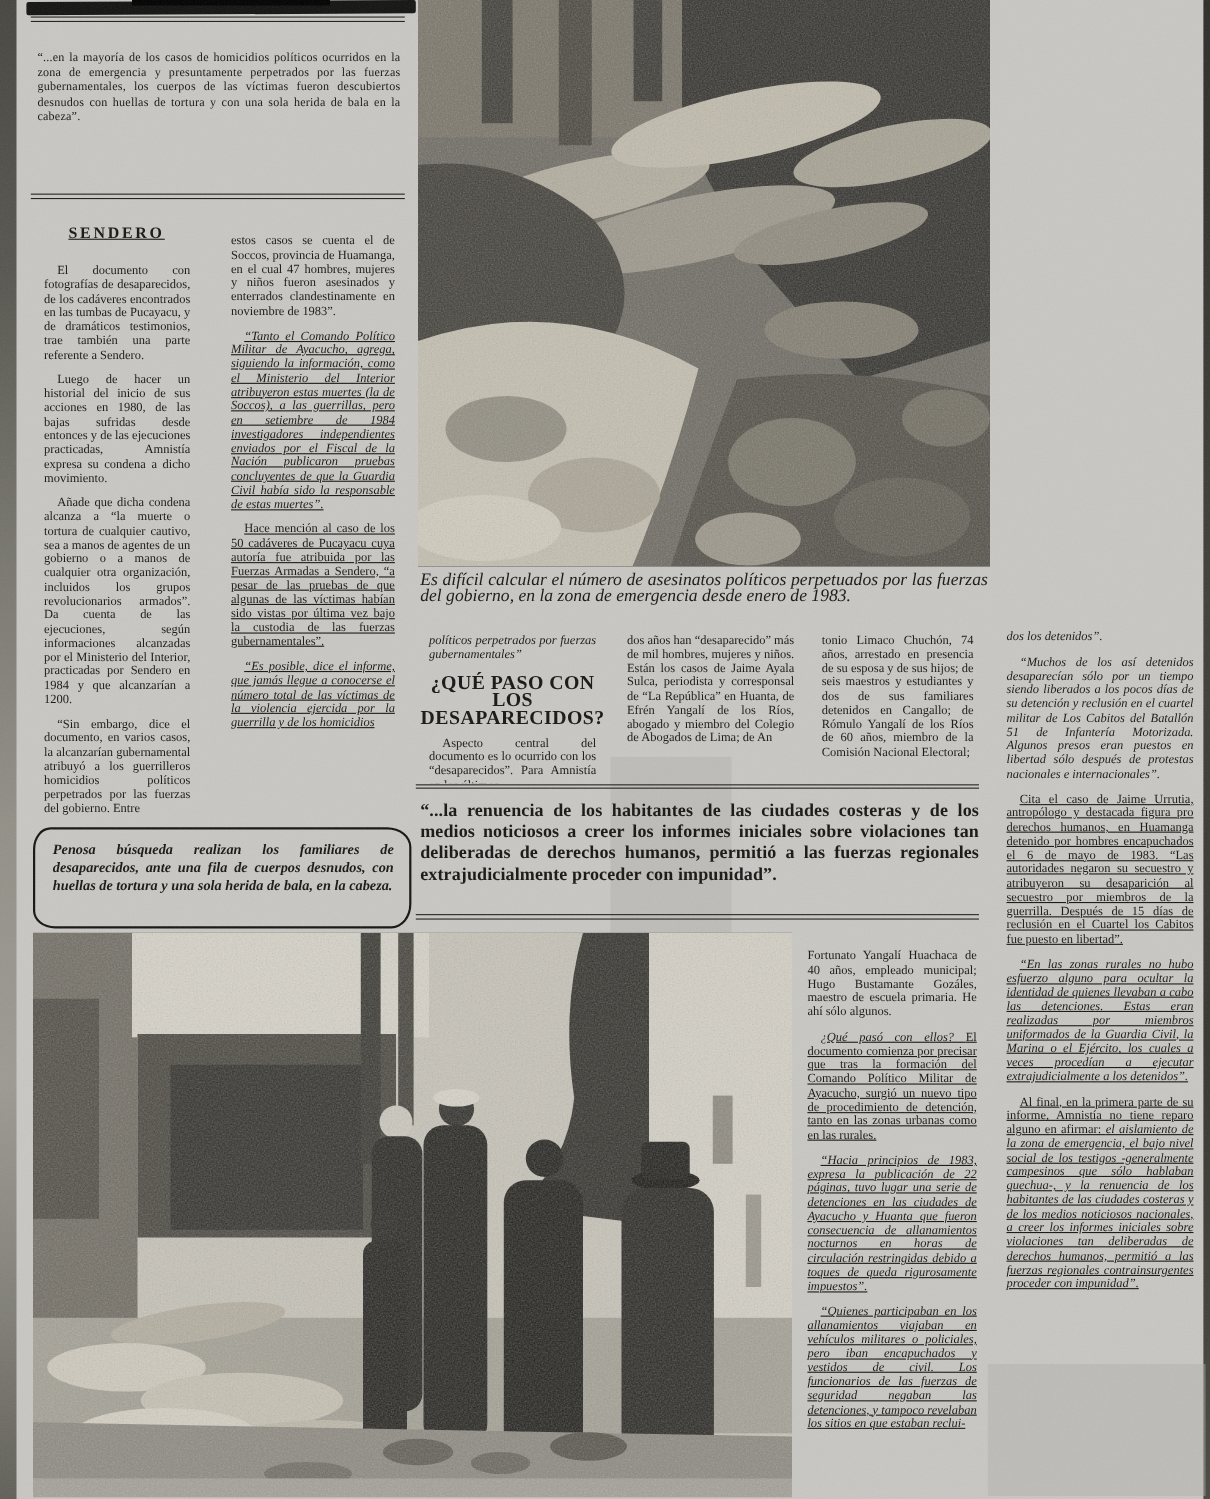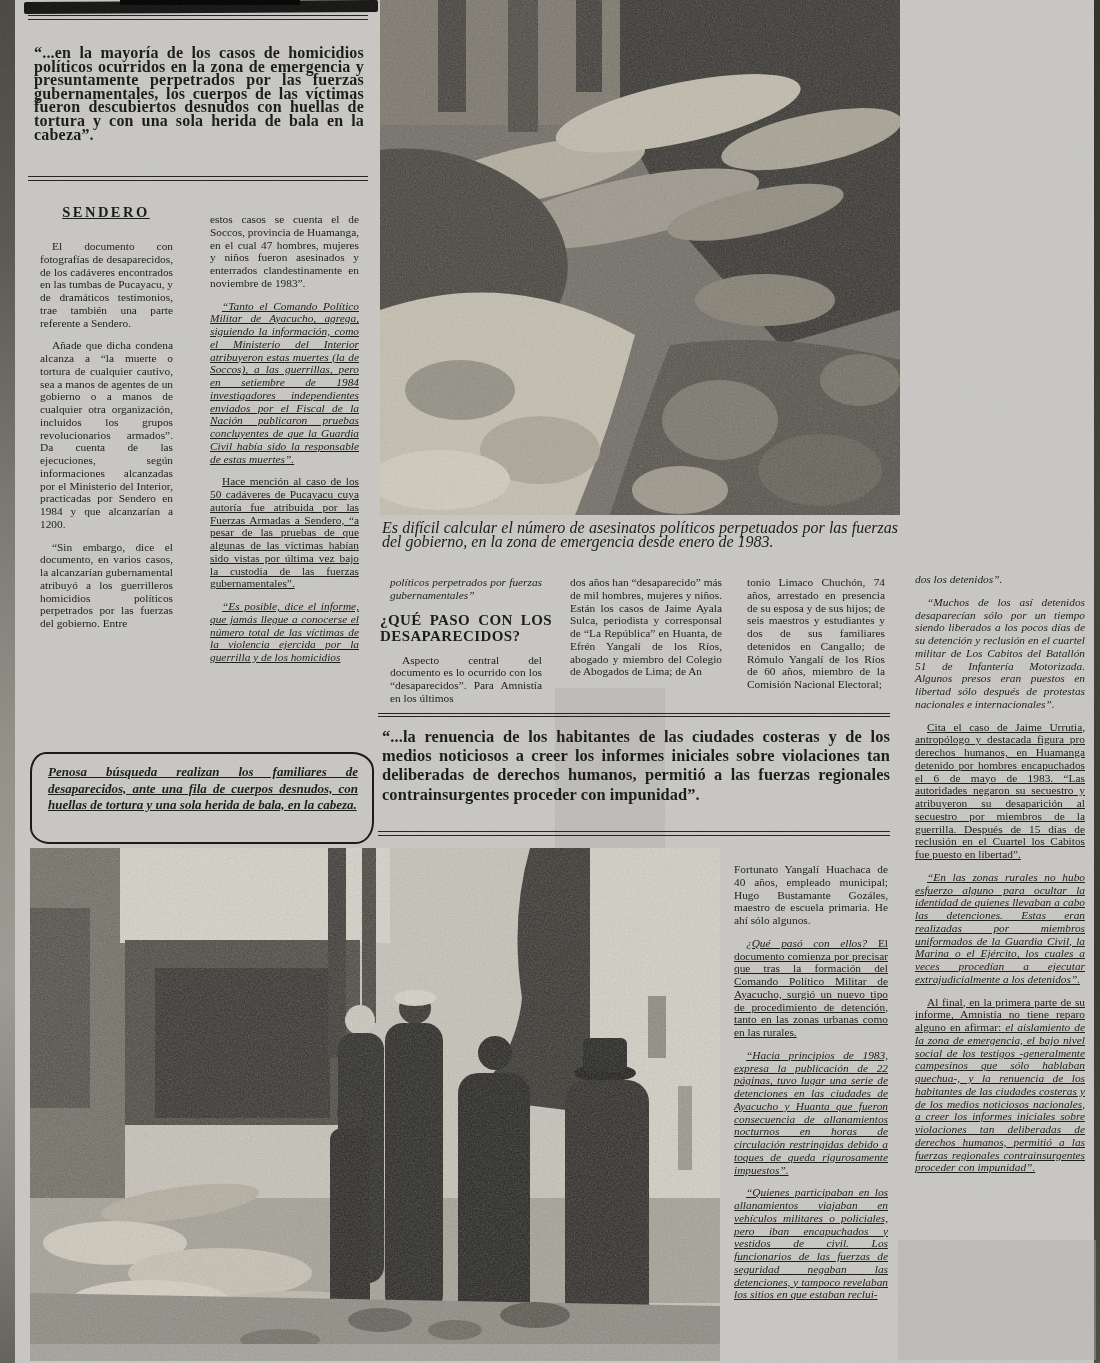--- a/index.html
+++ b/index.html
@@ -15,33 +15,33 @@
     opacity:.9;}
   .edge-right{right:0;top:0;width:6px;height:1363px;
     background:linear-gradient(180deg,#2c2b27 0%,#3f3d37 40%,#34322c 70%,#4a4840 100%);}
   .top-strip{left:24px;top:1px;width:354px;height:12px;background:#121210;transform:skewY(-.3deg);border-radius:2px;}
   .top-strip2{left:120px;top:0;width:180px;height:5px;background:#000;}
   .smudge{background:#b2b0ab;opacity:.45;}
   
   .hrule{border-top:1.6px solid #1e1d1a;border-bottom:1.2px solid #1e1d1a;height:3px;}
   .hrule.thin{border-top-width:1.2px;border-bottom-width:1px;height:2px;}
   
-  .quote-top{font-weight:bold;font-size:16px;line-height:13.6px;text-align:justify;letter-spacing:.2px;}
+  .quote-top{font-weight:normal;font-size:11px;line-height:13.6px;text-align:justify;letter-spacing:.2px;}
   .kicker{font-weight:bold;text-align:center;letter-spacing:2.5px;font-size:14.5px;}
-  .kicker2{font-weight:bold;font-size:15px;line-height:16px;letter-spacing:.4px;}
+  .kicker2{font-weight:bold;text-align:center;font-size:18px;line-height:16px;letter-spacing:.4px;}
   .col{font-size:11.35px;line-height:12.75px;text-align:justify;overflow:hidden;}
   .col p{margin:10px;text-indent:12px;}
   .col p.noind{text-indent:0;}
   .col p.sp{margin-top:3px;text-decoration:underline;}
   .it{font-style:italic;}
   .caption-top{font-style:italic;font-size:16px;line-height:14.2px;text-align:justify;}
   .pull-quote{font-weight:bold;font-size:16.4px;line-height:19.2px;text-align:justify;letter-spacing:.1px;}
   .caption-box{border:2px solid #14130f;border-radius:16px 22px 18px 20px / 20px 18px 22px 16px;
     padding:10px 14px 8px 16px;background:transparent;}
-  .caption-box .txt{font-weight:bold;font-style:italic;font-size:13px;line-height:16.6px;text-align:justify;text-decoration:underline;}
+  .caption-box .txt{font-weight:bold;font-style:italic;font-size:13px;line-height:16.6px;text-align:justify;}
   .photo{overflow:hidden;background:#5a574f;}
   .photo svg{display:block;}
   .grain-page{left:0;top:0;width:1100px;height:1363px;pointer-events:none;opacity:.10;}
 </style>
 </head>
 <body>
 
 <div id="page">
 
   <div class="abs edge-left"></div>
@@ -51,20 +51,21 @@
   <div class="abs smudge" style="left:555px;top:688px;width:110px;height:165px;"></div>
   <div class="abs smudge" style="left:898px;top:1240px;width:198px;height:120px;"></div>
 
   <div class="abs hrule" style="left:28px;top:15px;width:340px;"></div>
   <div class="abs quote-top" style="left:34px;top:46px;width:330px;height:126px;">“...en la mayoría de los casos de homicidios políticos ocurridos en la zona de emergencia y presuntamente perpetrados por las fuerzas gubernamentales, los cuerpos de las víctimas fueron descubiertos desnudos con huellas de tortura y con una sola herida de bala en la cabeza”.</div>
   <div class="abs hrule" style="left:28px;top:176px;width:340px;"></div>
 
   <div class="abs kicker" style="left:30px;top:204px;width:152px;text-decoration:underline;">SENDERO</div>
   <div class="abs col" style="left:30px;top:230px;width:153px;height:528px;">
     <p>El documento con fotografías de desaparecidos, de los cadáveres encontrados en las tumbas de Pucayacu, y de dramáticos testimonios, trae también una parte referente a Sendero.</p>
+    <p>Luego de hacer un historial del inicio de sus acciones en 1980, de las bajas sufridas desde entonces y de las ejecuciones practicadas, Amnistía expresa su condena a dicho movimiento.</p>
     <p>Añade que dicha condena alcanza a “la muerte o tortura de cualquier cautivo, sea a manos de agentes de un gobierno o a manos de cualquier otra organización, incluidos los grupos revolucionarios armados”. Da cuenta de las ejecuciones, según informaciones alcanzadas por el Ministerio del Interior, practicadas por Sendero en 1984 y que alcanzarían a 1200.</p>
     <p>“Sin embargo, dice el documento, en varios casos, la alcanzarían gubernamental atribuyó a los guerrilleros homicidios políticos perpetrados por las fuerzas del gobierno. Entre</p>
   </div>
 
   <div class="abs col" style="left:200px;top:203px;width:169px;height:556px;">
     <p class="noind">estos casos se cuenta el de Soccos, provincia de Huamanga, en el cual 47 hombres, mujeres y niños fueron asesinados y enterrados clandestinamente en noviembre de 1983”.</p>
     <p class="it sp">“Tanto el Comando Político Militar de Ayacucho, agrega, siguiendo la información, como el Ministerio del Interior atribuyeron estas muertes (la de Soccos), a las guerrillas, pero en setiembre de 1984 investigadores independientes enviados por el Fiscal de la Nación publicaron pruebas concluyentes de que la Guardia Civil había sido la responsable de estas muertes”.</p>
     <p class="sp">Hace mención al caso de los 50 cadáveres de Pucayacu cuya autoría fue atribuida por las Fuerzas Armadas a Sendero, “a pesar de las pruebas de que algunas de las víctimas habían sido vistas por última vez bajo la custodia de las fuerzas gubernamentales”.</p>
     <p class="it sp">“Es posible, dice el informe, que jamás llegue a conocerse el número total de las víctimas de la violencia ejercida por la guerrilla y de los homicidios</p>
   </div>
@@ -112,21 +113,21 @@
     <p>Aspecto central del documento es lo ocurrido con los “desaparecidos”. Para Amnistía en los últimos</p>
   </div>
   <div class="abs col" style="left:560px;top:566px;width:172px;height:146px;">
     <p class="noind">dos años han “desaparecido” más de mil hombres, mujeres y niños. Están los casos de Jaime Ayala Sulca, periodista y corresponsal de “La República” en Huanta, de Efrén Yangalí de los Ríos, abogado y miembro del Colegio de Abogados de Lima; de An</p>
   </div>
   <div class="abs col" style="left:737px;top:566px;width:158px;height:146px;">
     <p class="noind">tonio Limaco Chuchón, 74 años, arrestado en presencia de su esposa y de sus hijos; de seis maestros y estudiantes y dos de sus familiares detenidos en Cangallo; de Rómulo Yangalí de los Ríos de 60 años, miembro de la Comisión Nacional Electoral;</p>
   </div>
 
   <div class="abs hrule thin" style="left:378px;top:713px;width:512px;"></div>
-  <div class="abs pull-quote" style="left:382px;top:727px;width:508px;height:100px;">“...la renuencia de los habitantes de las ciudades costeras y de los medios noticiosos a creer los informes iniciales sobre violaciones tan deliberadas de derechos humanos, permitió a las fuerzas regionales contrainsurgentes proceder con impunidad”.</div>
+  <div class="abs pull-quote" style="left:382px;top:727px;width:508px;height:100px;">“...la renuencia de los habitantes de las ciudades costeras y de los medios noticiosos a creer los informes iniciales sobre violaciones tan deliberadas de derechos humanos, permitió a las fuerzas regionales extrajudicialmente proceder con impunidad”.</div>
   <div class="abs hrule" style="left:378px;top:831px;width:512px;"></div>
 
   <div class="abs caption-box" style="left:30px;top:752px;width:310px;height:70px;">
     <div class="txt">Penosa búsqueda realizan los familiares de desaparecidos, ante una fila de cuerpos desnudos, con huellas de tortura y una sola herida de bala, en la cabeza.</div>
   </div>
 
   <div class="abs photo" style="left:30px;top:848px;width:690px;height:513px;">
     <svg width="690" height="513" viewBox="0 0 690 513">
       <defs>
         <filter id="noiseB" x="0" y="0" width="100%" height="100%">

